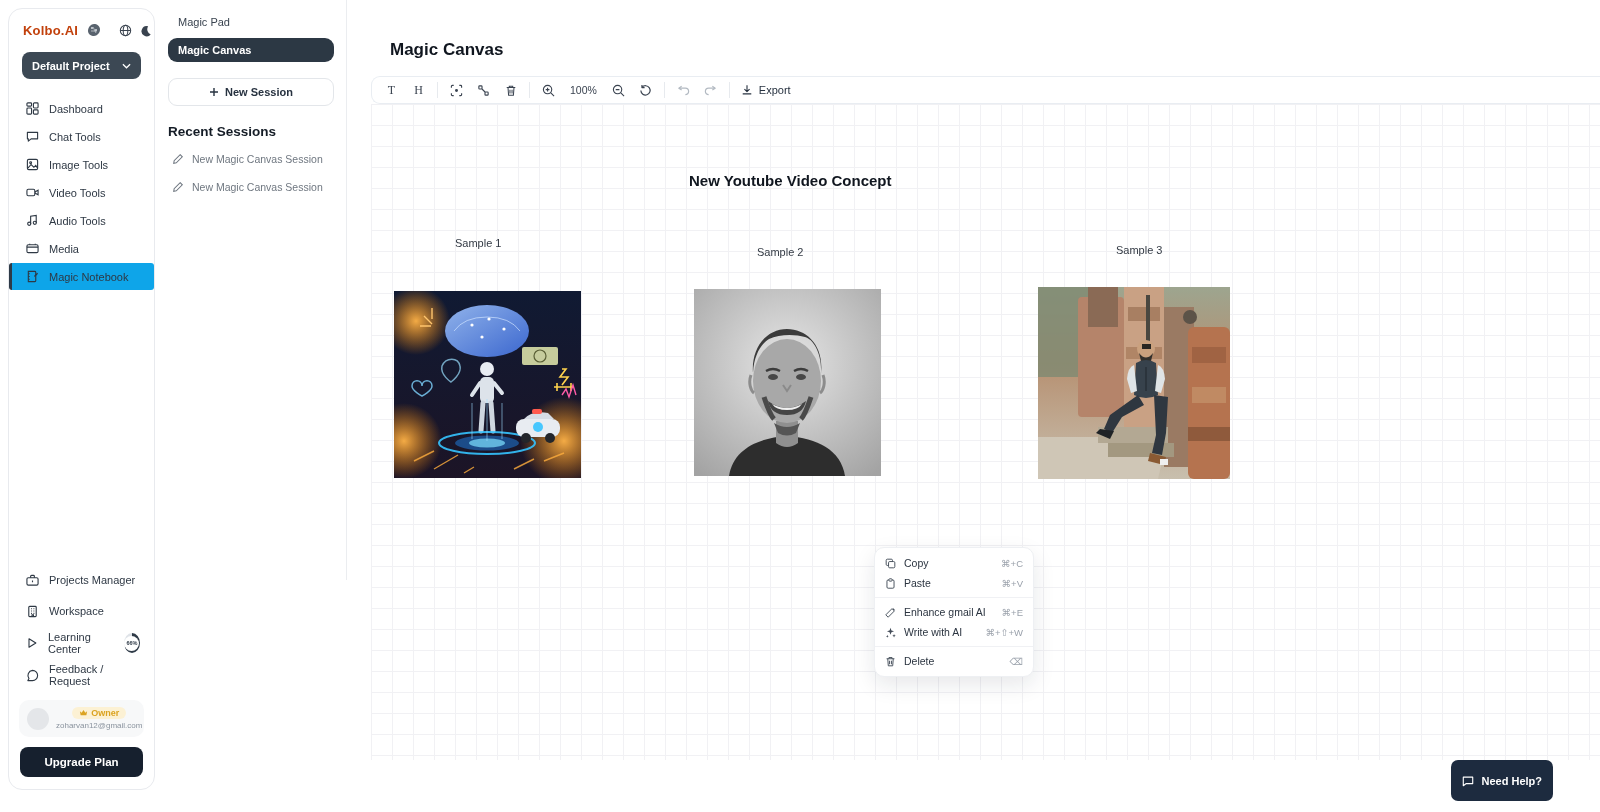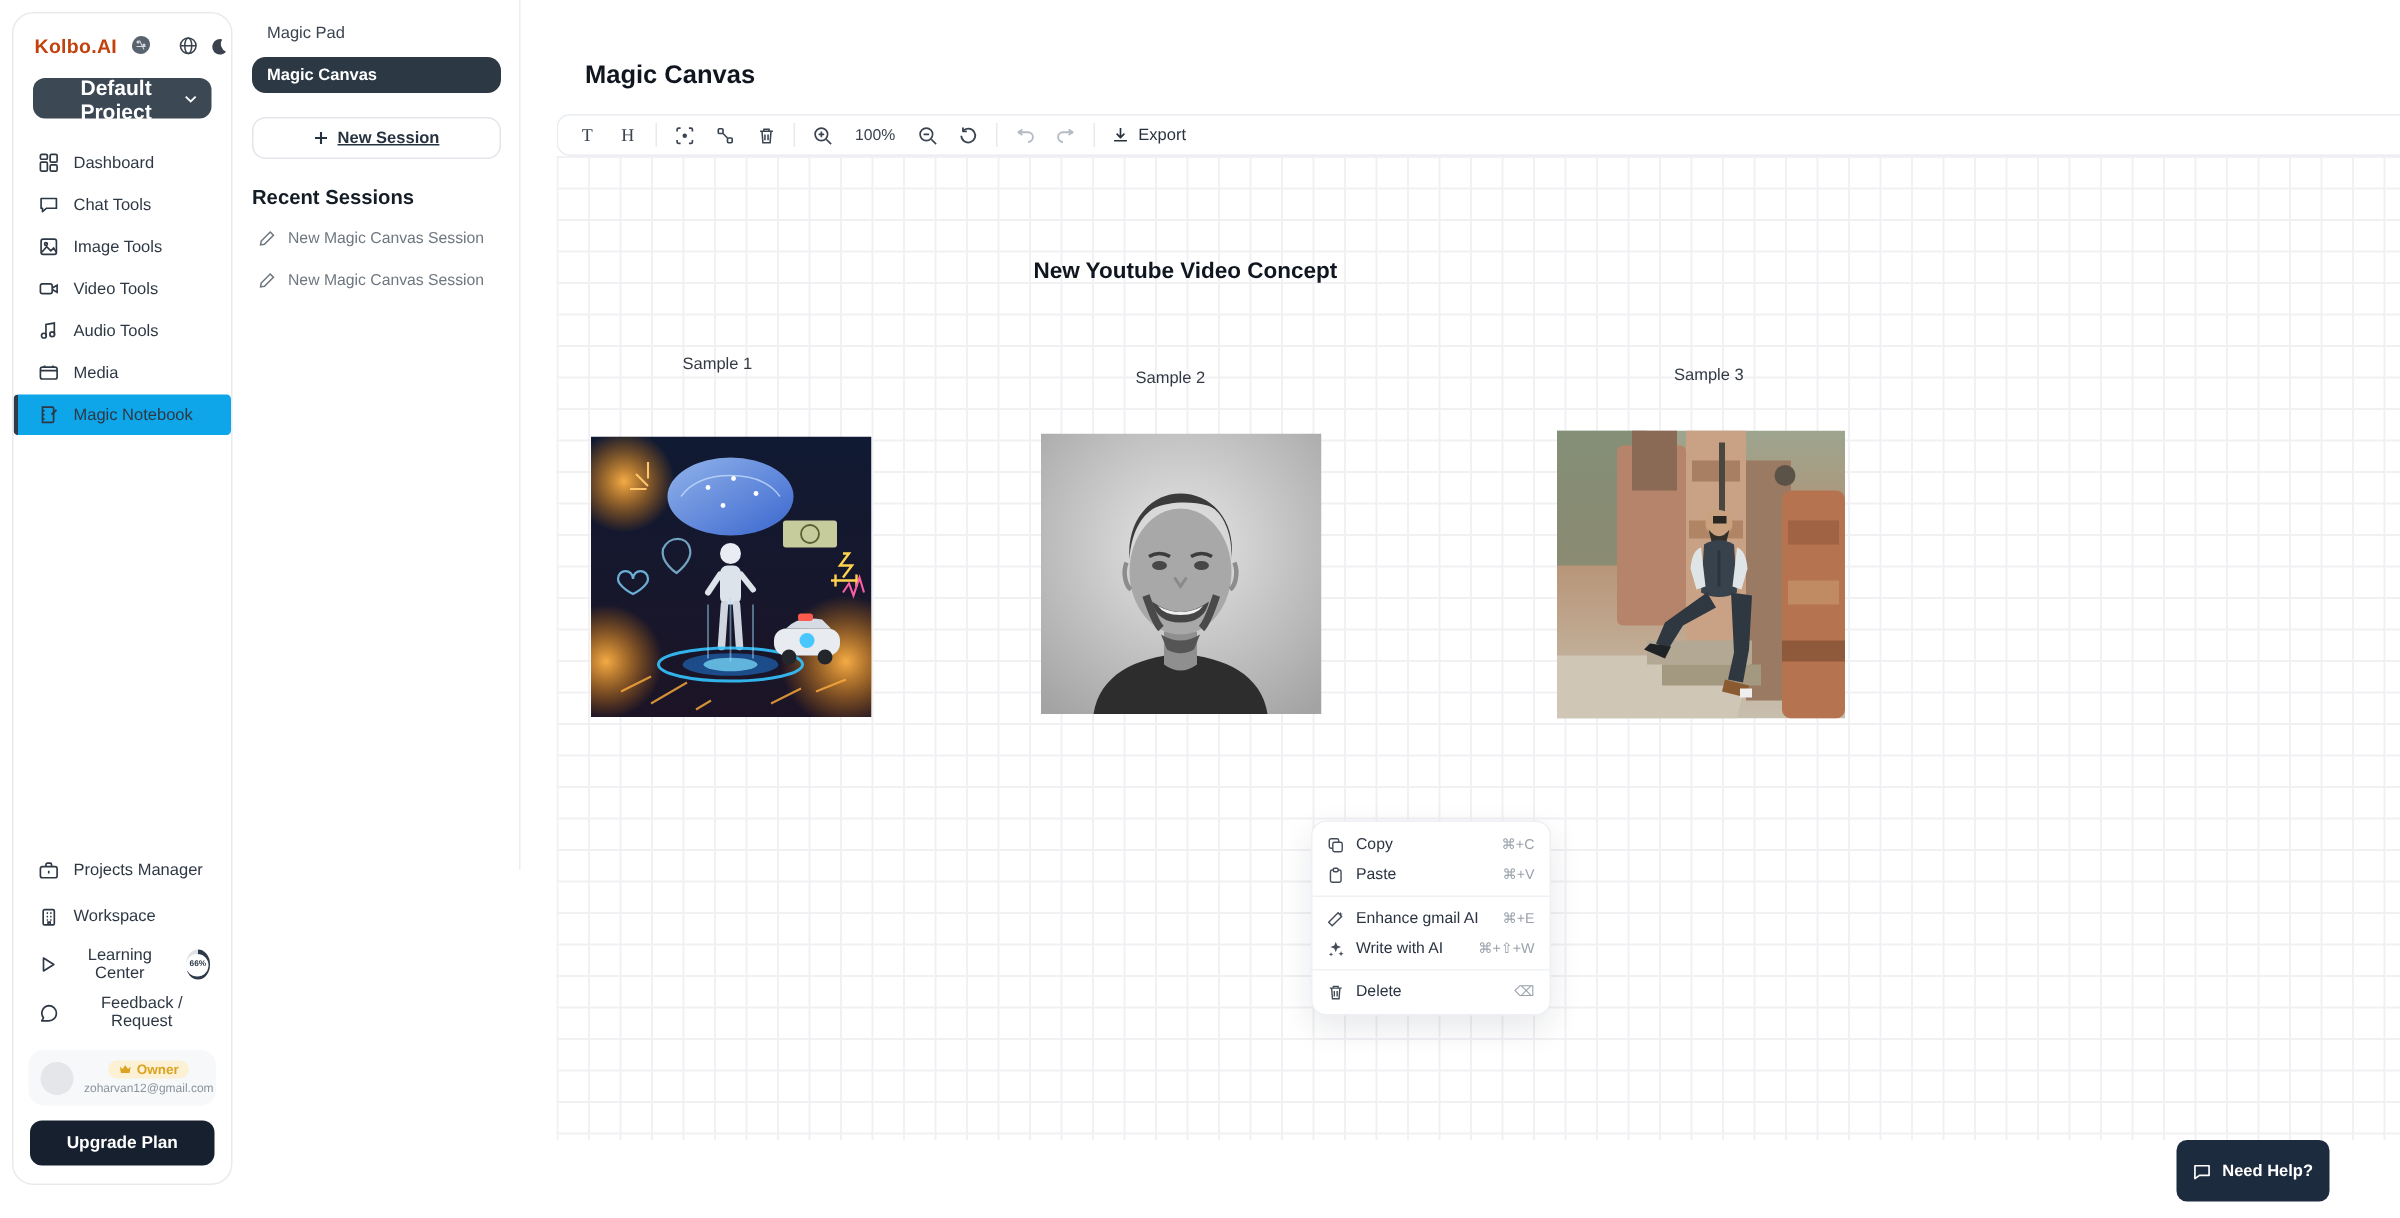--- a/index.html
+++ b/index.html
@@ -11,25 +11,25 @@
     background:#fff; border:1px solid #e8eaee; border-radius:14px;
     display:flex; flex-direction:column; padding:14px 0 12px 0;
   }
   .logo-row { display:flex; align-items:center; gap:8px; padding:0 14px; margin-bottom:14px; }
   .logo-text { font-weight:bold; font-size:13px; letter-spacing:.2px; color:#c2410c; }
   .logo-mark { width:17px; height:15px; }
   .logo-spacer { flex:1; }
   .icon-btn { background:none; border:none; cursor:pointer; display:flex; align-items:center; color:#39424e; padding:0; }
   .project-btn {
     margin:0 13px 16px 13px; height:27px; background:#3c4854; color:#fff;
-    border:none; border-radius:8px; font-size:14px; font-weight:bold;
+    border:none; border-radius:8px; font-size:11px; font-weight:bold;
     display:flex; align-items:center; justify-content:space-between; padding:2px 10px; cursor:pointer;
     font-family:"Liberation Sans", sans-serif;
   }
-  .nav { display:flex; flex-direction:column; gap:1px;text-align:center; }
+  .nav { display:flex; flex-direction:column; gap:1px; }
   .nav-item {
     display:flex; align-items:center; gap:10px; height:27px; padding:0 14px;
     font-size:11px; color:#2e3844; cursor:pointer; border-left:3px solid transparent;
   }
   .nav-item svg { flex:0 0 auto; }
   .nav-item.active { background:#0ea5e9; border-left:3px solid #2e3a47; border-radius:3px; }
   .side-spacer { flex:1; }
   .badge-ring {
     width:20px; height:20px; border-radius:50%; margin-left:2px;
     background:conic-gradient(#2e3a47 0 66%, #dfe3e8 66% 100%);
@@ -59,21 +59,20 @@
   .pad-tab { font-size:11px; color:#3a4450; padding:2px 10px 10px 10px; cursor:pointer; }
   .canvas-tab {
     background:#2c3844; color:#fff; font-size:11px; font-weight:bold;
     border-radius:9px; height:24px; display:flex; align-items:center; padding:0 10px; cursor:pointer;
   }
   .new-session-btn {
     margin-top:16px; width:100%; height:28px; background:#fff; border:1px solid #e3e6ea;
     border-radius:9px; display:flex; align-items:center; justify-content:center; gap:6px;
     font-size:11px; font-weight:bold; color:#273240; cursor:pointer;
     font-family:"Liberation Sans", sans-serif;
-    text-decoration:underline;
   }
   .recent-header { font-size:13.5px; font-weight:bold; color:#141c26; margin:18px 0 6px 0; }
   .session-item { display:flex; align-items:center; gap:8px; font-size:10.5px; color:#6f7780; padding:8px 4px; cursor:pointer; }
 
   
   .page-title { position:absolute; left:390px; top:40px; font-size:17px; font-weight:bold; color:#10161f; }
   .toolbar {
     position:absolute; left:371px; top:76px; right:0; height:28px;
     background:#fff; border:1px solid #e9edf2; border-right:none; border-radius:9px 0 0 9px;
     display:flex; align-items:center; gap:4px; padding:0 8px;

